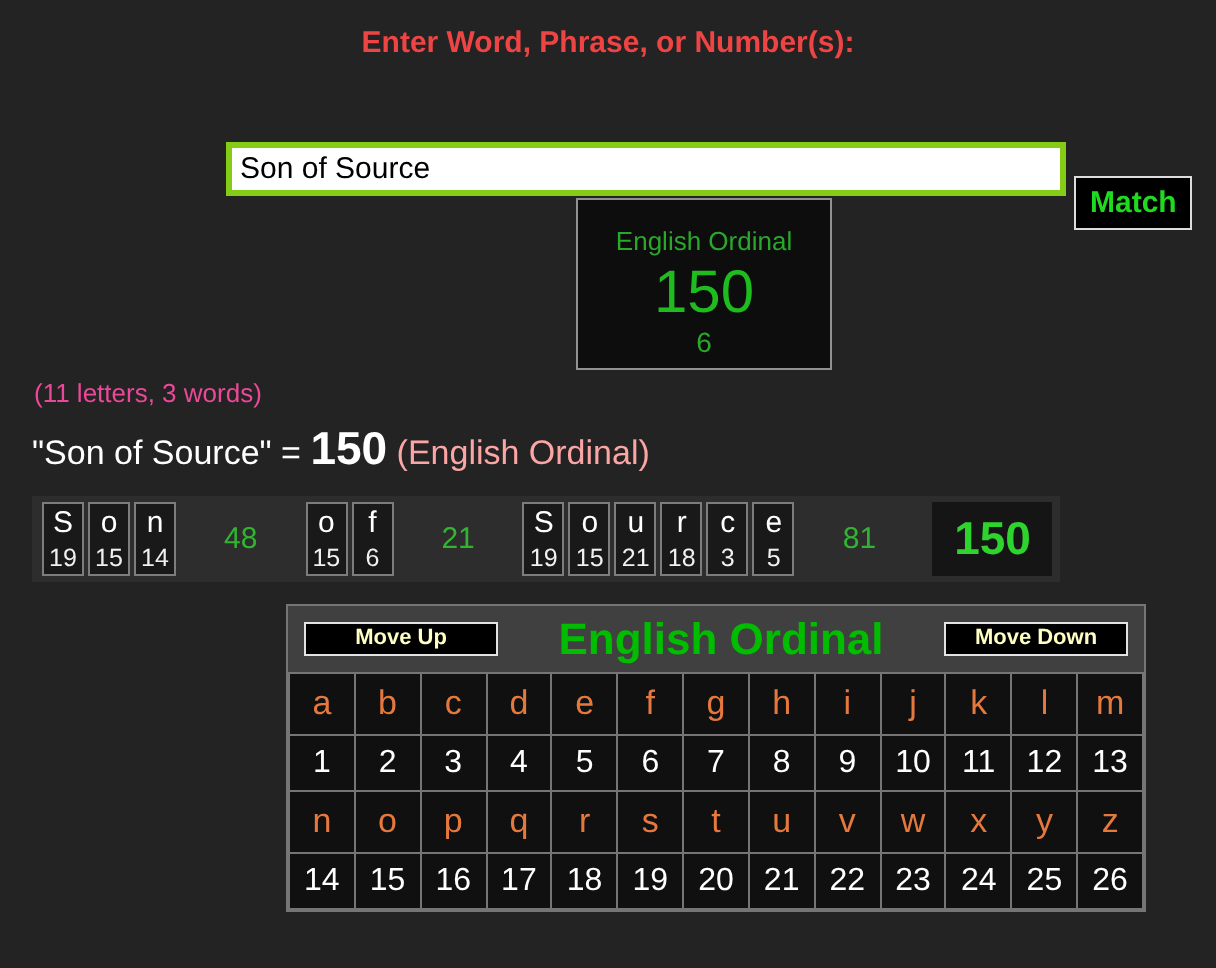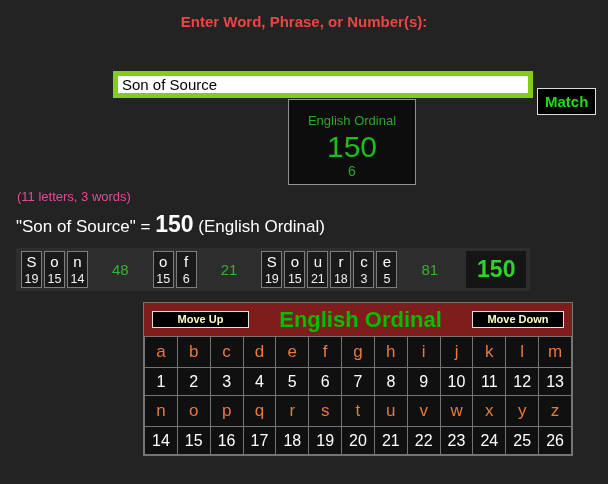--- a/index.html
+++ b/index.html
@@ -9,21 +9,21 @@
     font-family: "Liberation Sans", sans-serif;
     position: relative;
     overflow: hidden;
   }
   .title {
     position: absolute; top: 13px; left: 0; width: 608px;
     text-align: center; color: #ef4444; font-size: 15px; font-weight: bold;
   }
   .form { position: absolute; left: 113px; top: 54px; display: flex; align-items: center; }
   .phrase-input {
-    width: 420px; height: 27px; border: 5px solid #84cc16; background: #ffffff;
+    width: 420px; height: 27px; border: 3px solid #84cc16; background: #ffffff;
     color: #000000; font-size: 15px; padding: 0 4px;
     font-family: "Liberation Sans", sans-serif;
   }
   .match-btn {
     margin-left: 4px; height: 27px; background: #000000; color: #1fdb1f;
     font-weight: bold; font-size: 15px; border: 1px solid #dddddd;
     padding: 0 7px; cursor: pointer; font-family: "Liberation Sans", sans-serif; margin-top: 34px;
   }
   .cipher-box {
     position: absolute; left: 288px; top: 99px; width: 128px; height: 86px;
@@ -33,40 +33,40 @@
   .cipher-box .label { margin-top: 13px; font-size: 13px; }
   .cipher-box .value { font-size: 30px; color: #1fbc1f; line-height: 33px; margin-top: 2px; }
   .cipher-box .sub { font-size: 14px; }
   .letters-info { position: absolute; left: 17px; top: 189px; color: #ec4899; font-size: 13px; }
   .equation {
     position: absolute; left: 16px; top: 211px; display: flex;
     align-items: baseline; color: #ffffff; white-space: pre;
   }
   .equation .phrase { font-size: 17px; }
   .equation .value { font-size: 23px; font-weight: bold; }
-  .equation .cipher { font-size: 17px; color: #ffffff; }
+  .equation .cipher { font-size: 17px; color: #fca5a5; }
   .breakdown {
     position: absolute; left: 16px; top: 248px; background: #2d2d2d;
     padding: 3px 4px; display: flex; align-items: stretch;
   }
   .bd-word { display: flex; align-items: center; }
   .bd-cell {
     background: #191919; border: 1px solid #7d7d7d; margin: 0 1px;
     text-align: center; min-width: 21px; padding: 0 2px;
   }
   .bd-letter { font-size: 15px; color: #ffffff; line-height: 19px; }
   .bd-value { font-size: 12.5px; color: #f0f0f0; line-height: 16px; }
   .bd-sum { color: #32b432; font-size: 15px; padding: 0 23px; display: flex; align-items: center; }
   .bd-total {
     background: #151515; color: #2ed32e; font-size: 23px; font-weight: bold;
     display: flex; align-items: center; padding: 0 11px; margin-left: 5px;
   }
   .cipher-table {
     position: absolute; left: 143px; top: 302px; width: 430px;
-    border: 1px solid #757575; background: #7f1d1d;
+    border: 1px solid #757575; background: #404040;
   }
   .table-header { display: flex; align-items: center; height: 33px; }
   .move-btn {
     background: #000000; border: 1px solid #e3e3e3; color: #ffffc4;
     font-size: 11px; font-weight: bold; width: 97px; height: 17px;
     line-height: 15px; text-align: center; cursor: pointer; padding: 0;
     font-family: "Liberation Sans", sans-serif;
   }
   .move-up { margin-left: 8px; }
   .move-down { margin-right: 8px; width: 92px; }

